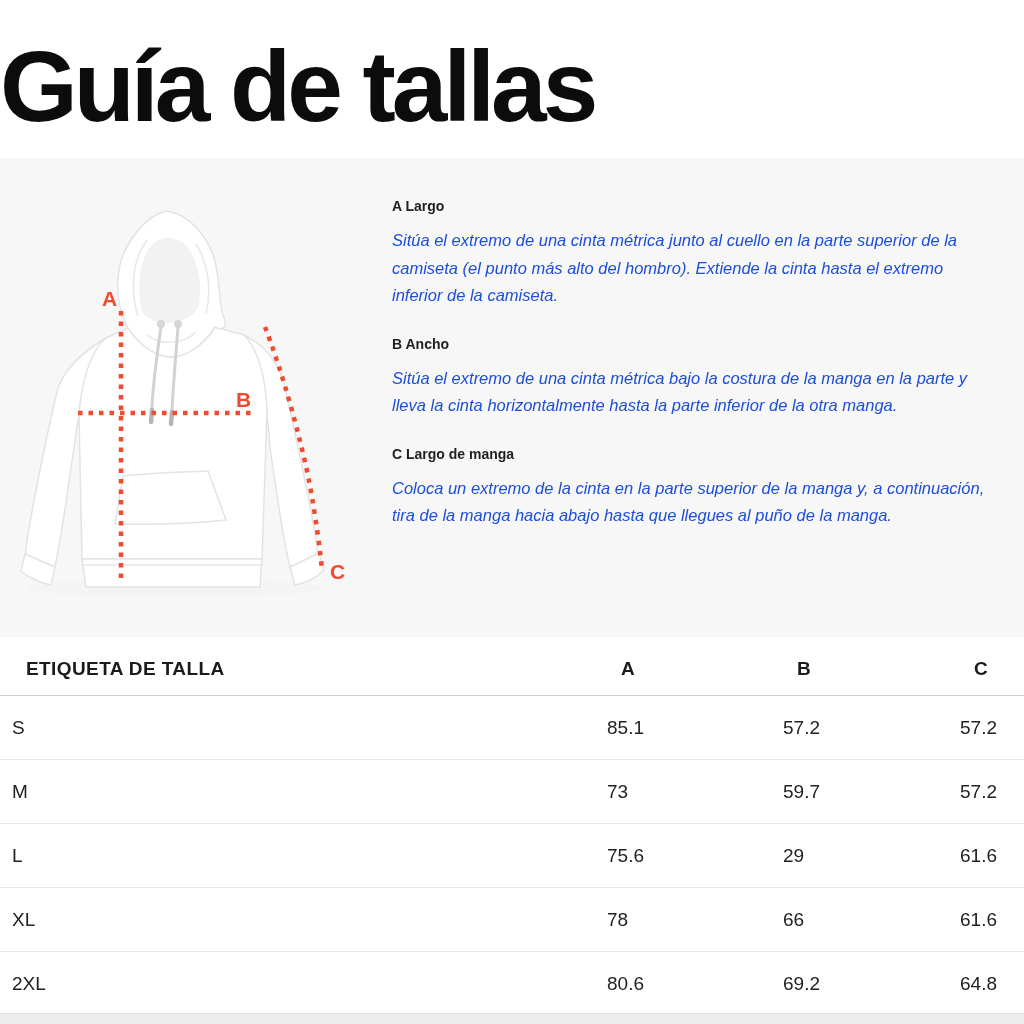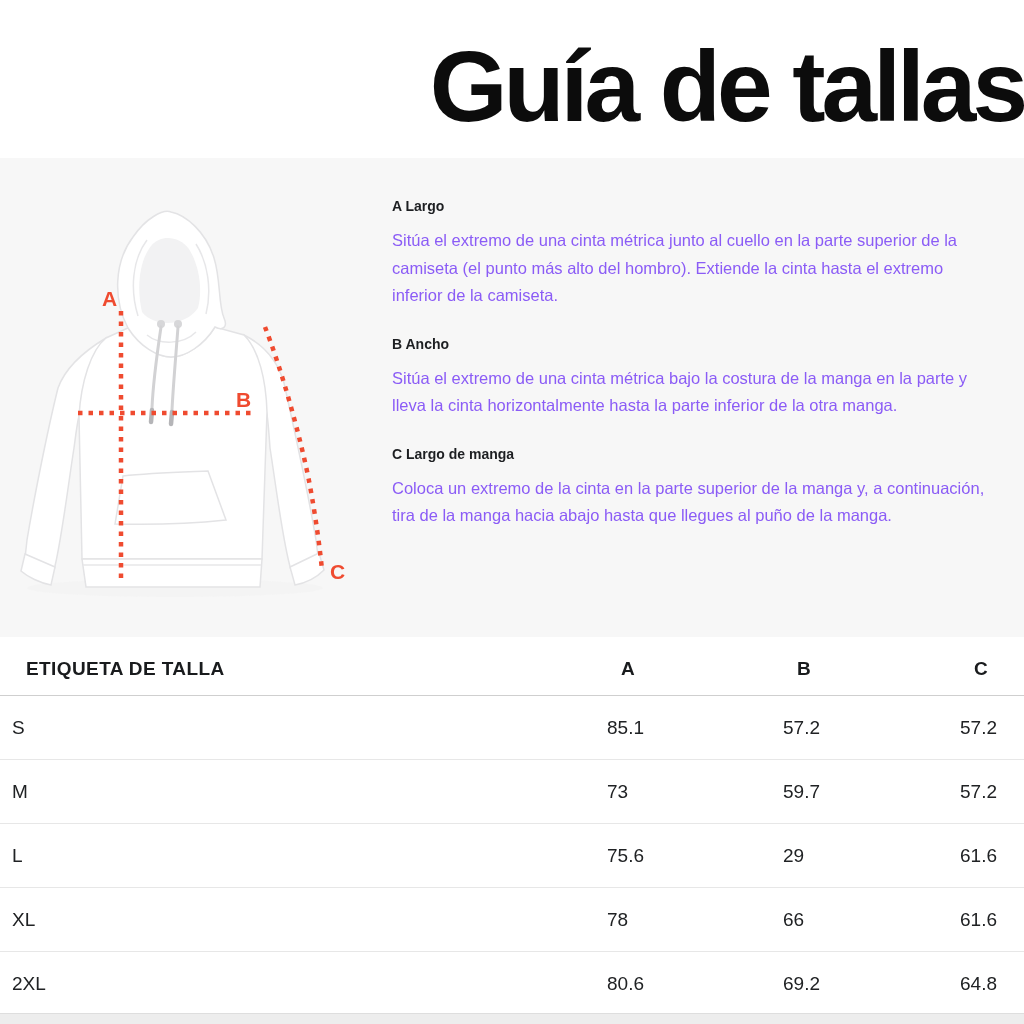--- a/index.html
+++ b/index.html
@@ -10,21 +10,21 @@
     overflow: hidden;
     position: relative;
   }
 
   
   .title-section {
     height: 158px;
     background: #ffffff;
     display: flex;
     align-items: center;
-    justify-content: flex-end;
+    justify-content: flex-start;
   }
   .page-title {
     font-size: 100px;
     font-weight: bold;
     letter-spacing: -4px;
     color: #0c0c0c;
     padding-top: 14px;
     line-height: 1;
   }
 
@@ -47,22 +47,23 @@
   }
   .instruction-block h3 {
     font-size: 14px;
     font-weight: bold;
     color: #1d1f22;
     margin: 0 0 13px 0;
   }
   .instruction-block p {
     font-size: 16.5px;
     line-height: 27.5px;
-    color: #8b5cf6;
+    color: #1d4ed8;
     margin: 0 0 26px 0;
+    font-style: italic;
   }
 
   
   .table-section { background: #ffffff; }
   table.size-table {
     width: 100%;
     border-collapse: collapse;
     table-layout: fixed;
   }
   table.size-table th {

